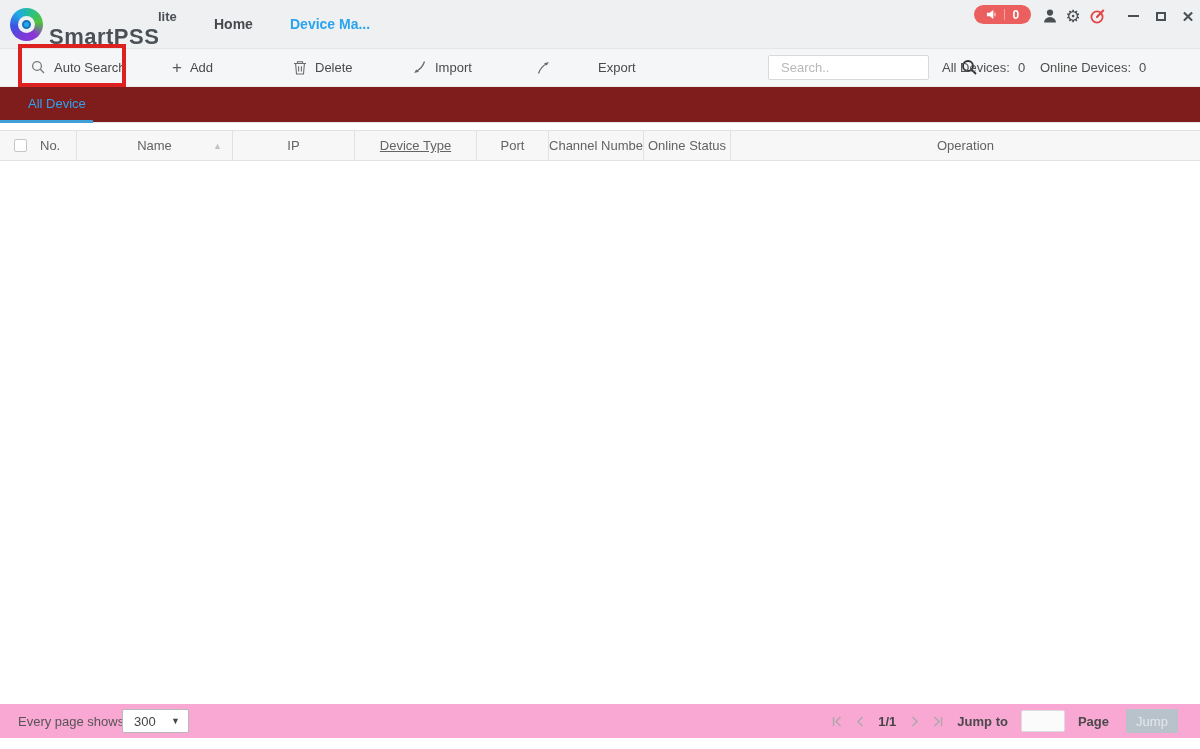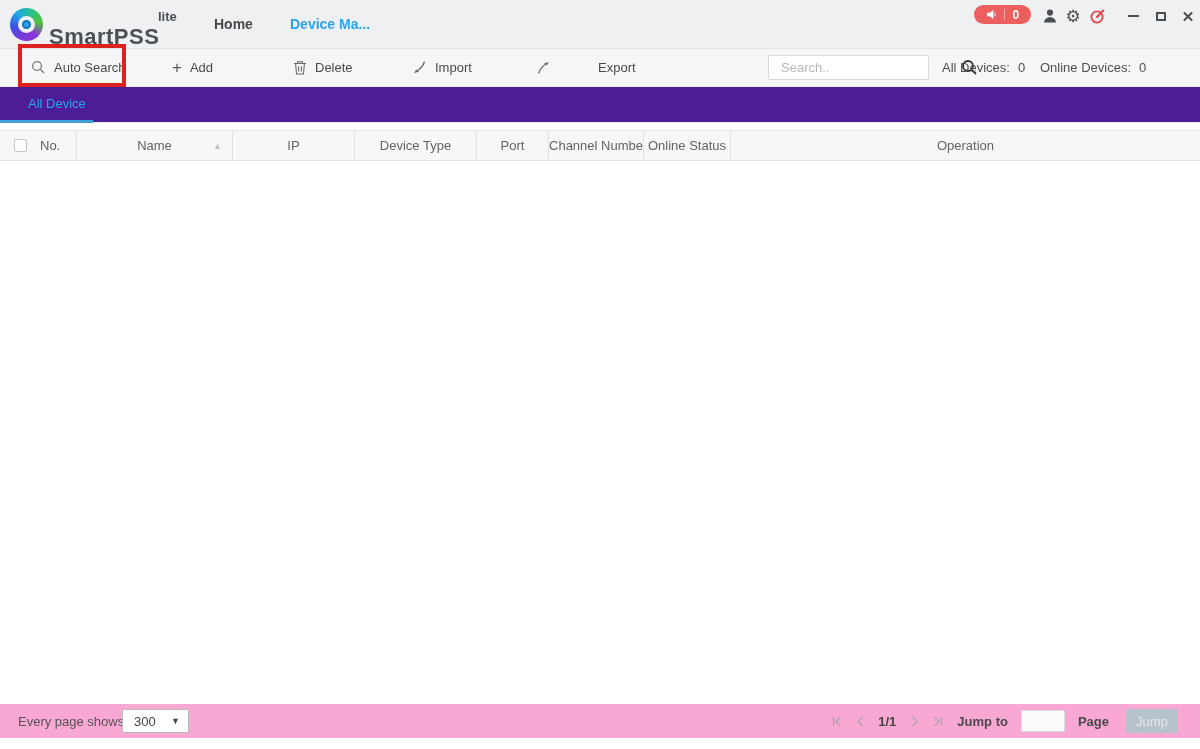--- a/index.html
+++ b/index.html
@@ -34,30 +34,30 @@
   .toolbar { position:relative; height:38px; background:#f5f6f7; border-bottom:1px solid #ececec; flex:0 0 auto; }
   .tool-item { position:absolute; top:0; height:37px; display:flex; align-items:center; gap:8px; font-size:13px; color:#4a4a4a; cursor:pointer; }
   .annotation { position:absolute; left:18px; top:44px; width:108px; height:43px; border:4px solid #dd2020; z-index:50; pointer-events:none; }
   .searchbox { position:absolute; left:768px; top:6px; width:161px; height:25px; background:#fff; border:1px solid #d9d9d9; border-radius:2px; display:flex; align-items:center; }
   .searchbox input { flex:1; border:none; outline:none; background:transparent; font-family:"Liberation Sans",sans-serif; font-size:13px; color:#a16207; padding:0 4px 0 12px; }
   .searchbox input::placeholder { color:#b8b8b8; }
   .search-btn { width:28px; height:100%; display:flex; align-items:center; justify-content:center; cursor:pointer; }
   .count-item { position:absolute; top:0; height:37px; display:flex; align-items:center; gap:8px; font-size:13px; color:#4f4f4f; }
 
   
-  .tabrow { position:relative; height:36px; background:#4c1d95; border-bottom:1px solid #e8e8e8; flex:0 0 auto; }
+  .tabrow { position:relative; height:36px; background:#7f1d1d; border-bottom:1px solid #e8e8e8; flex:0 0 auto; }
   .subtab { position:absolute; left:28px; top:9px; font-size:13px; color:#2aa4ee; cursor:pointer; }
   .subtab-underline { position:absolute; left:0; bottom:-1px; width:93px; height:3px; background:#3f9fd8; }
   .gap { height:7px; background:#fff; flex:0 0 auto; }
 
   
   .thead { display:flex; height:31px; background:#f7f7f8; border-top:1px solid #e2e2e2; border-bottom:1px solid #e2e2e2; flex:0 0 auto; }
   .th { display:flex; align-items:center; justify-content:center; font-size:13px; color:#636363; border-right:1px solid #e2e2e2; position:relative; }
   .th:last-child { border-right:none; }
-  .c0{width:77px; justify-content:flex-start;} .c1{width:156px;} .c2{width:122px;} .c3{width:122px;} .c4{width:142px;}
+  .c0{width:77px; justify-content:flex-start;} .c1{width:156px;} .c2{width:122px;} .c3{width:122px;text-decoration:underline;} .c4{width:142px;}
   .c5{width:72px;} .c6{width:95px; overflow:hidden; white-space:nowrap;} .c7{width:87px;} .c8{width:190px;} .c9{flex:1;}
   .checkbox { width:13px; height:13px; border:1px solid #c6c6c6; border-radius:2px; background:#fff; margin:0 13px 0 14px; cursor:pointer; flex:0 0 auto; }
   .sort { position:absolute; right:10px; font-size:9px; color:#c2c2c2; cursor:pointer; }
 
   .tbody { flex:1 1 auto; background:#fff; }
 
   
   .footer { position:relative; height:34px; background:#f9a8d4; flex:0 0 auto; }
   .footer-label { position:absolute; left:18px; top:10px; font-size:13px; color:#555; }
   .pagesize { position:absolute; left:122px; top:5px; width:67px; height:24px; background:#fff; border:1px solid #b9b9b9; border-radius:2px;

